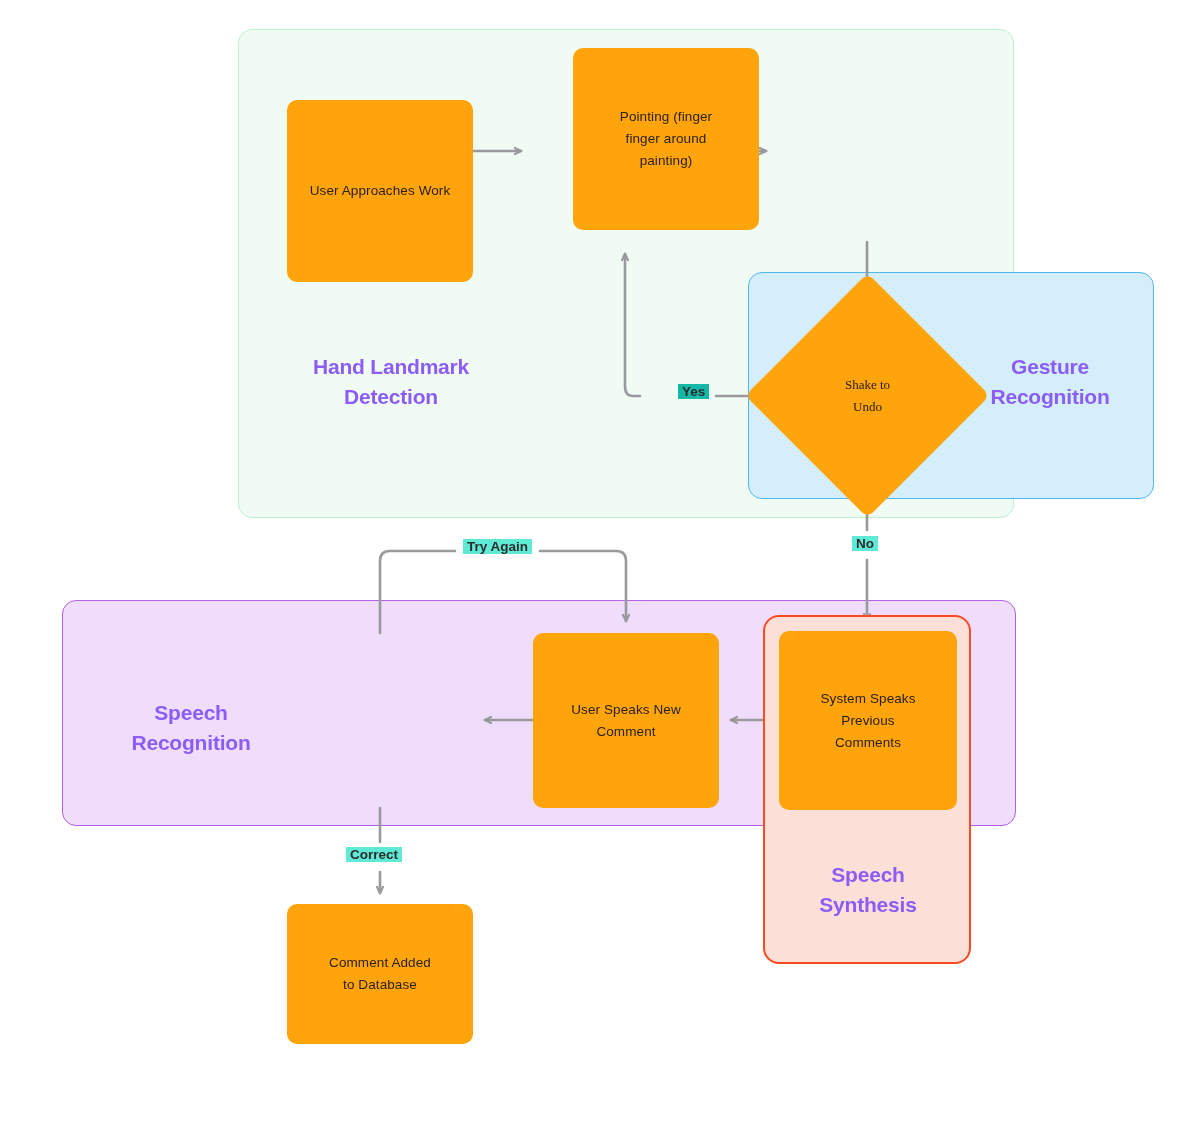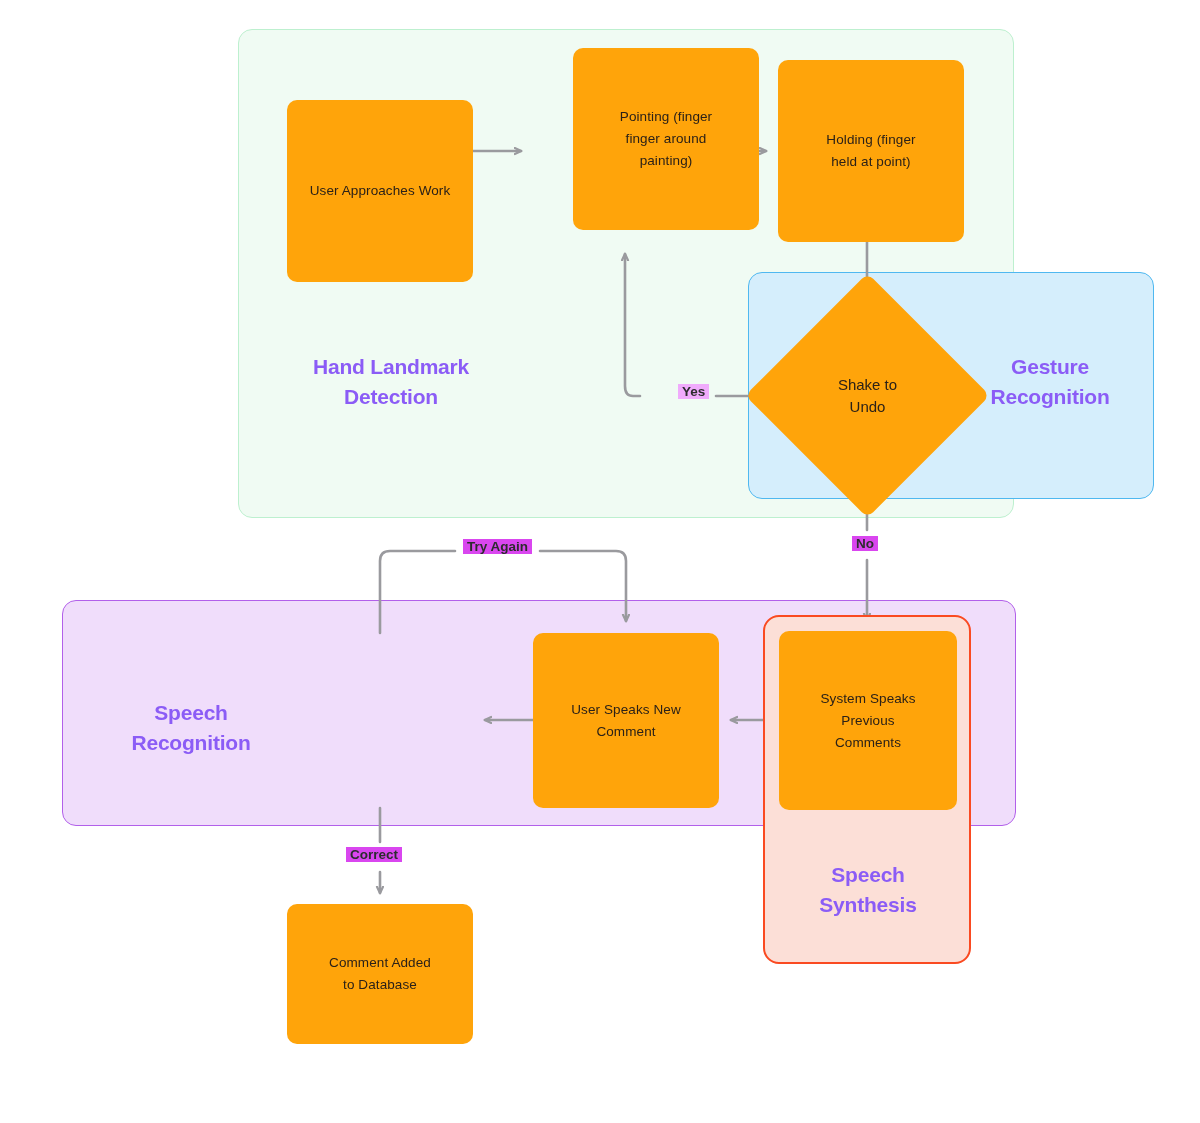--- a/index.html
+++ b/index.html
@@ -100,44 +100,45 @@
     transform: rotate(45deg);
     border-radius: 8px;
   }
   .diamond-text {
     position: absolute;
     inset: 0;
     display: flex;
     align-items: center;
     justify-content: center;
     text-align: center;
-    font-size: 15px;
+    font-size: 13px;
     line-height: 22px;
     color: #2b2118;
+    font-family: Liberation Serif, serif;
   }
 
   
   #edges {
     position: absolute;
     left: 0; top: 0;
     width: 1200px; height: 1123px;
     pointer-events: none;
   }
 
   
   .edge-label {
     position: absolute;
     font-weight: bold;
     font-size: 13.5px;
     color: #2c2c2e;
-    background: #d946ef;
+    background: #5eead4;
     padding: 0 4px;
     white-space: nowrap;
   }
-  .el-yes      { left: 678px; top: 384px; background: #f0abfc; text-align: right; }
+  .el-yes      { left: 678px; top: 384px; background: #14b8a6; text-align: right; }
   .el-no       { left: 852px; top: 536px; }
   .el-tryagain { left: 463px; top: 539px; }
   .el-correct  { left: 346px; top: 847px; }
 </style>
 </head>
 <body>
 
 <div id="canvas">
 
   <div class="group group-hand"></div>
@@ -196,26 +197,20 @@
   </div>
 
   <div class="node n-pointing">
     <span>
       <span>Pointing (finger</span><br>
       <span>finger around</span><br>
       <span>painting)</span>
     </span>
   </div>
 
-  <div class="node n-holding">
-    <span>
-      <span>Holding (finger</span><br>
-      <span>held at point)</span>
-    </span>
-  </div>
 
   <div class="diamond-wrap">
     <div class="diamond-shape"></div>
     <div class="diamond-text">
       <span>
         <span>Shake to</span><br>
         <span>Undo</span>
       </span>
     </div>
   </div>

